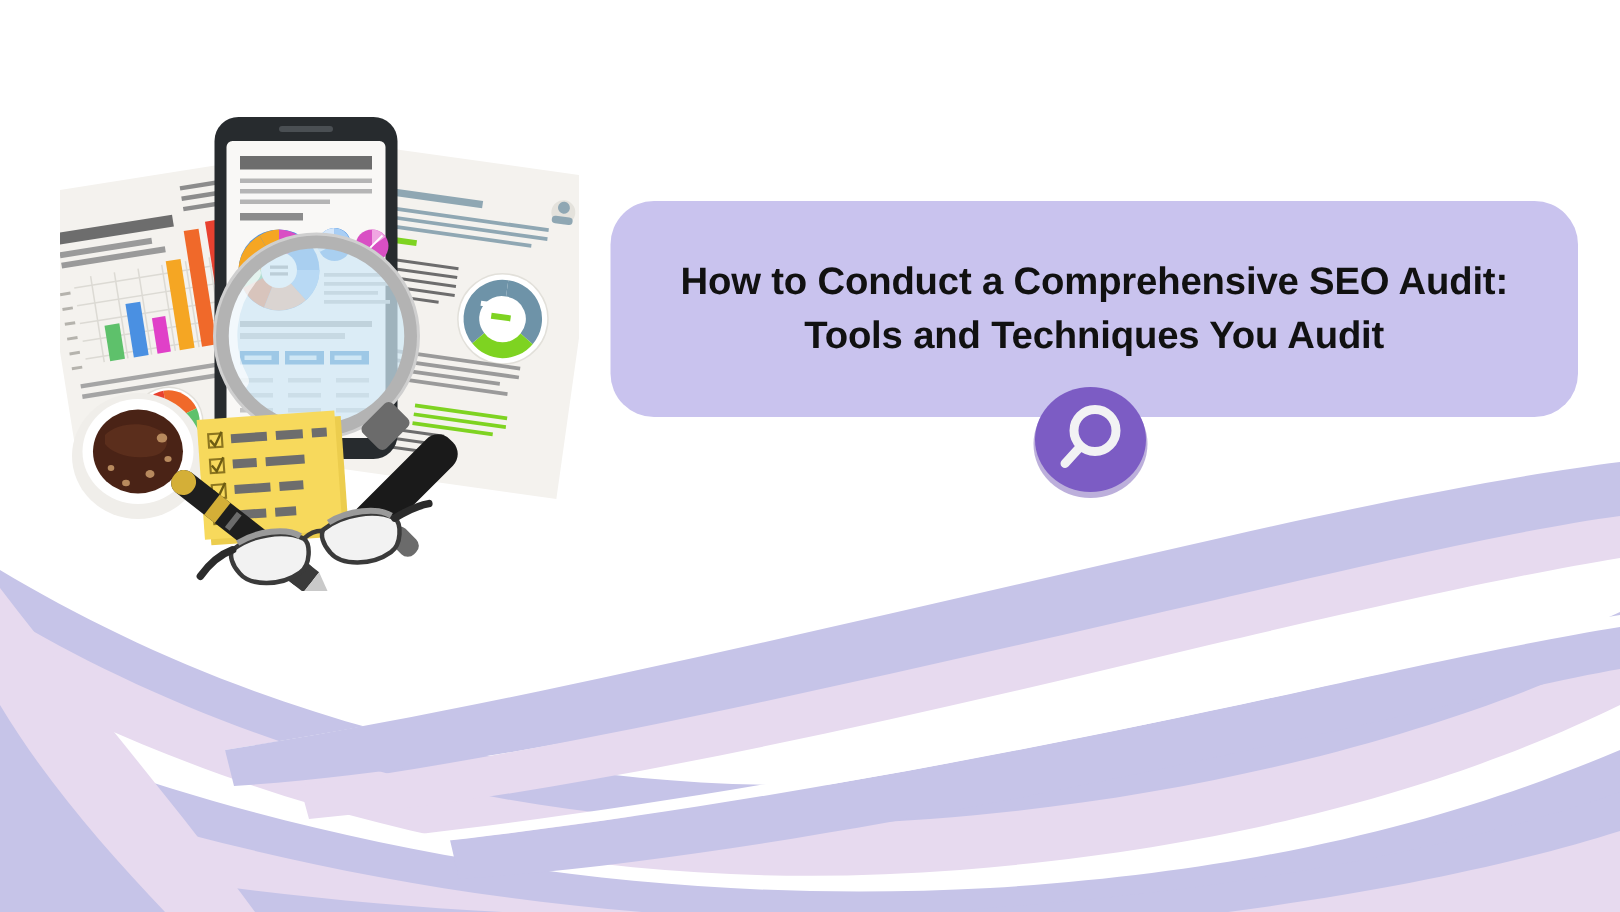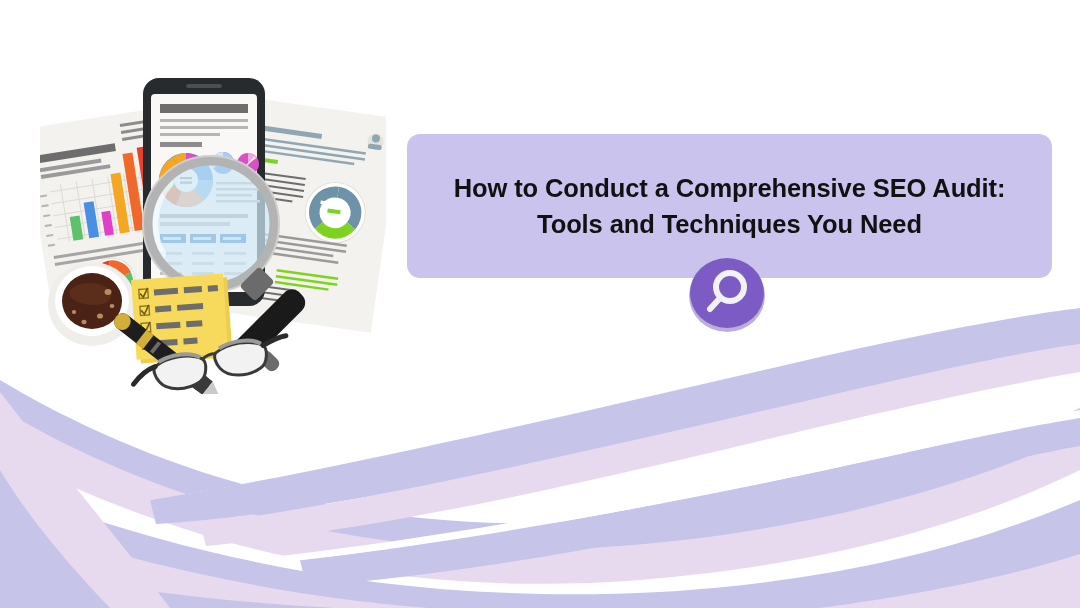--- a/index.html
+++ b/index.html
@@ -22,21 +22,21 @@
   }
 
   
   #illustration{
     position:absolute;left:40px;top:58px;width:346px;height:336px;
   }
 
   
   #title-card{
     position:absolute;left:407px;top:134px;width:645px;height:144px;
-    background:#c9c3ee;border-radius:13px;
+    background:#c9c3ee;border-radius:29px;
     display:flex;flex-direction:column;align-items:center;justify-content:center;
     box-sizing:border-box;padding:0 18px;
   }
   .title-line{
     color:#111111;font-weight:bold;font-size:25.5px;line-height:36px;
     letter-spacing:-0.1px;text-align:center;white-space:nowrap;
   }
 
   
   #search-badge{
@@ -315,21 +315,21 @@
       <path d="M164,300 C170,296 174,296 178,297" stroke="#3a3a3a" stroke-width="3" fill="none"></path>
       <path d="M116,300 C106,302 98,308 92,314" stroke="#2b2b2b" stroke-width="5" fill="none" stroke-linecap="round"></path>
       <path d="M226,296 C236,292 244,290 250,290" stroke="#2b2b2b" stroke-width="5" fill="none" stroke-linecap="round"></path>
       <path d="M120,296 C134,290 154,291 162,298" stroke="#9a9a9a" stroke-width="4" fill="none"></path>
       <path d="M182,292 C196,286 216,287 224,294" stroke="#9a9a9a" stroke-width="4" fill="none"></path>
     </g>
   </svg>
 
   <div id="title-card">
     <div class="title-line">How to Conduct a Comprehensive SEO Audit:</div>
-    <div class="title-line">Tools and Techniques You Need</div>
+    <div class="title-line">Tools and Techniques You Audit</div>
   </div>
 
   <svg id="search-badge" viewBox="0 0 80 76">
     <ellipse cx="40" cy="40" rx="38" ry="36" fill="#6a4db0" opacity="0.45"></ellipse>
     <ellipse cx="40" cy="37" rx="37" ry="35" fill="#7c5cc4"></ellipse>
     <g fill="none" stroke="#f2f2f4" stroke-width="6" stroke-linecap="round">
       <circle cx="43" cy="31" r="14"></circle>
       <line x1="33" y1="42" x2="23" y2="53"></line>
     </g>
   </svg>

